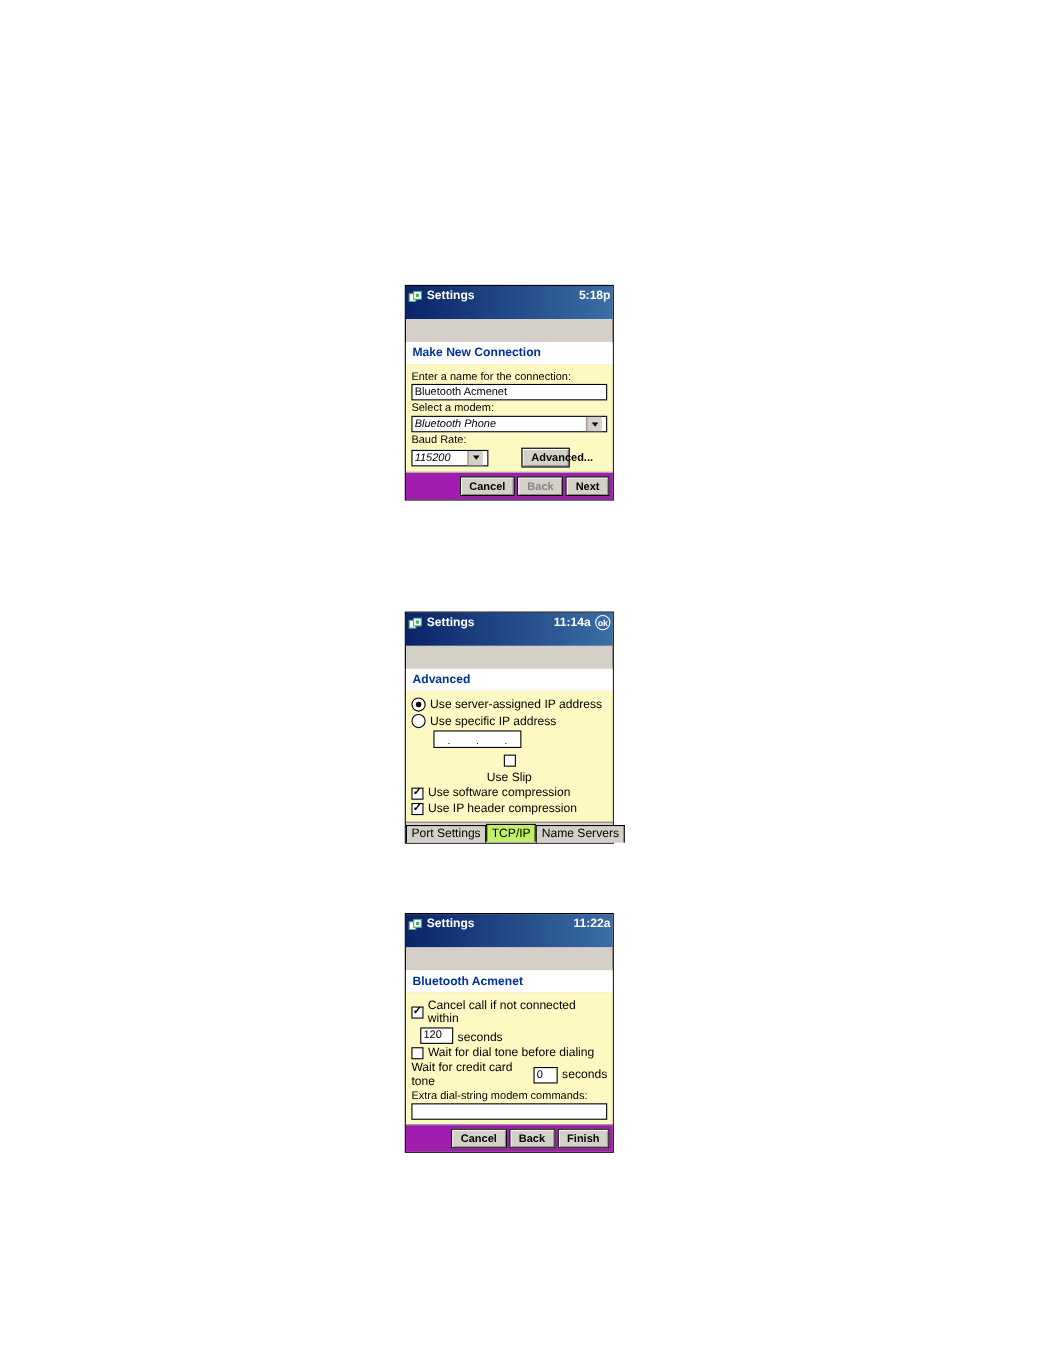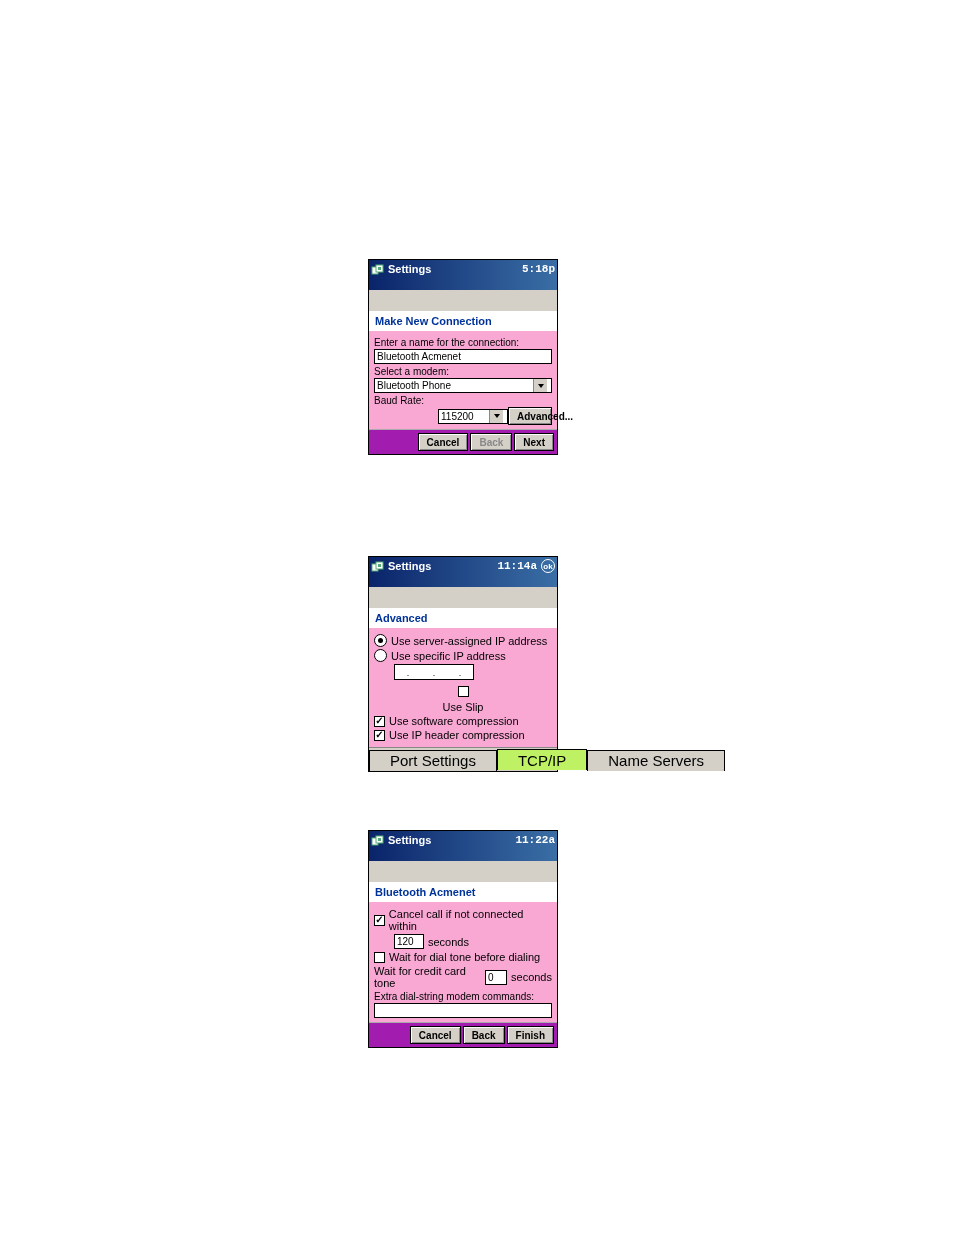--- a/index.html
+++ b/index.html
@@ -32,21 +32,21 @@
   .titlebar .win-icon {
     width: 14px;
     height: 14px;
     display: inline-flex;
     align-items: center;
     justify-content: center;
     margin-right: 3px;
   }
   .titlebar .win-icon svg { display: block; }
   .titlebar .spacer { flex: 1; }
-  .titlebar .time { font-weight: bold; font-family: Liberation Mono, monospace; }
+  .titlebar .time { font-weight: bold; }
   .ok-badge {
     width: 14px;
     height: 14px;
     border: 1.5px solid #fff;
     border-radius: 50%;
     display: inline-flex;
     align-items: center;
     justify-content: center;
     margin-left: 4px;
     font-size: 8px;
@@ -56,21 +56,21 @@
   }
   .heading {
     background: #fff;
     color: #003399;
     font-weight: bold;
     padding: 4px 6px 4px 6px;
     font-size: 11px;
     margin-top: 21px;
   }
   .body-area {
-    background: #f9a8d4;
+    background: #fef9c3;
     padding: 4px 5px 4px 5px;
   }
   .label {
     font-size: 10px;
     margin: 2px 0 1px 0;
     color: #000;
   }
   .textfield {
     width: 100%;
     border: 1px solid #000;
@@ -85,20 +85,21 @@
     width: 100%;
     border: 1px solid #000;
     background: #fff;
     font-size: 10px;
     height: 15px;
     box-sizing: border-box;
     display: flex;
     align-items: center;
     justify-content: space-between;
     padding: 0 4px 0 2px;
+    font-style: italic;
   }
   .select .arrow {
     width: 13px;
     height: 13px;
     background: #d4d0c8;
     border-left: 1px solid #888;
     display: inline-flex;
     align-items: center;
     justify-content: center;
   }
@@ -154,33 +155,33 @@
   }
   .tabs {
     display:flex;
     background:#d4d0c8;
     border-top:1px solid #888;
   }
   .tab {
     border:1px solid #000;
     border-bottom:none;
     background:#d4d0c8;
-    font-size:15px;
-    padding:1px 20px;
+    font-size:11px;
+    padding:1px 4px;
     margin-top:2px;
     cursor:pointer;
     white-space:nowrap;
   }
   .tab.active {
     background:#bef264;
     position:relative;
     top:-1px;
     padding-top:2px;
   }
-  .indent { margin-left: 20px; }
+  .indent { margin-left: 8px; align-items: flex-end; }
 </style>
 </head>
 <body>
 
 <div class="dialog" style="left:368px; top:259px;">
   <div class="titlebar">
     <span class="win-icon">
       <svg width="14" height="14" viewBox="0 0 14 14">
           <rect x="1" y="5" width="6" height="7" fill="#fff" stroke="#5a7" stroke-width="1"></rect>
           <rect x="5" y="3" width="7" height="7" fill="#fff" stroke="#5a7" stroke-width="1"></rect>
@@ -194,21 +195,21 @@
   <div class="heading">Make New Connection</div>
   <div class="body-area">
     <div class="label">Enter a name for the connection:</div>
     <input class="textfield" value="Bluetooth Acmenet" style="">
     <div class="label">Select a modem:</div>
     <div class="select">
       <span>Bluetooth Phone</span>
       <span class="arrow"></span>
     </div>
     <div class="label">Baud Rate:</div>
-    <div style="display:flex; align-items:center; justify-content:flex-end;">
+    <div style="display:flex; align-items:center; justify-content:flex-start;gap:30px;">
       <div class="select half">
         <span>115200</span>
         <span class="arrow"></span>
       </div>
       <button class="btn" style="width:44px;">Advanced...</button>
     </div>
   </div>
   <div class="button-row">
     <button class="btn">Cancel</button>
     <button class="btn disabled">Back</button>

